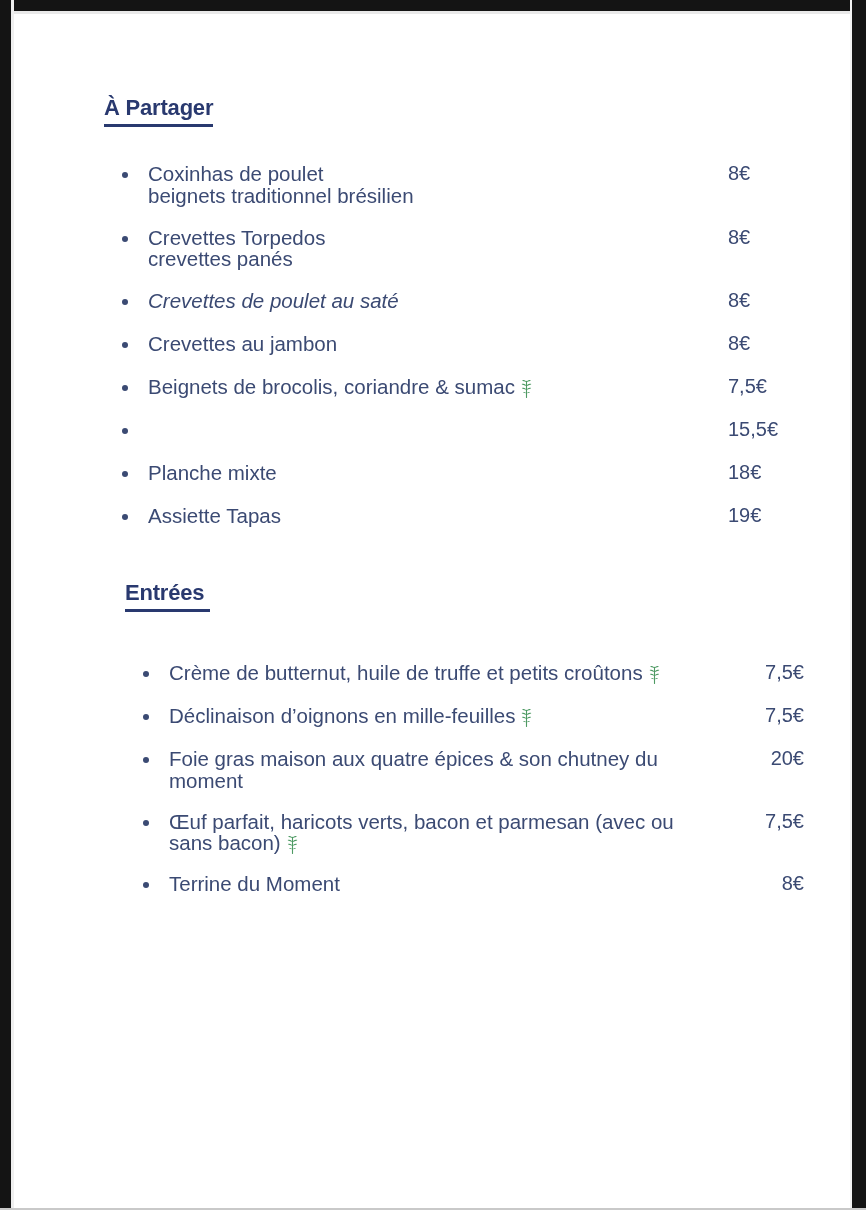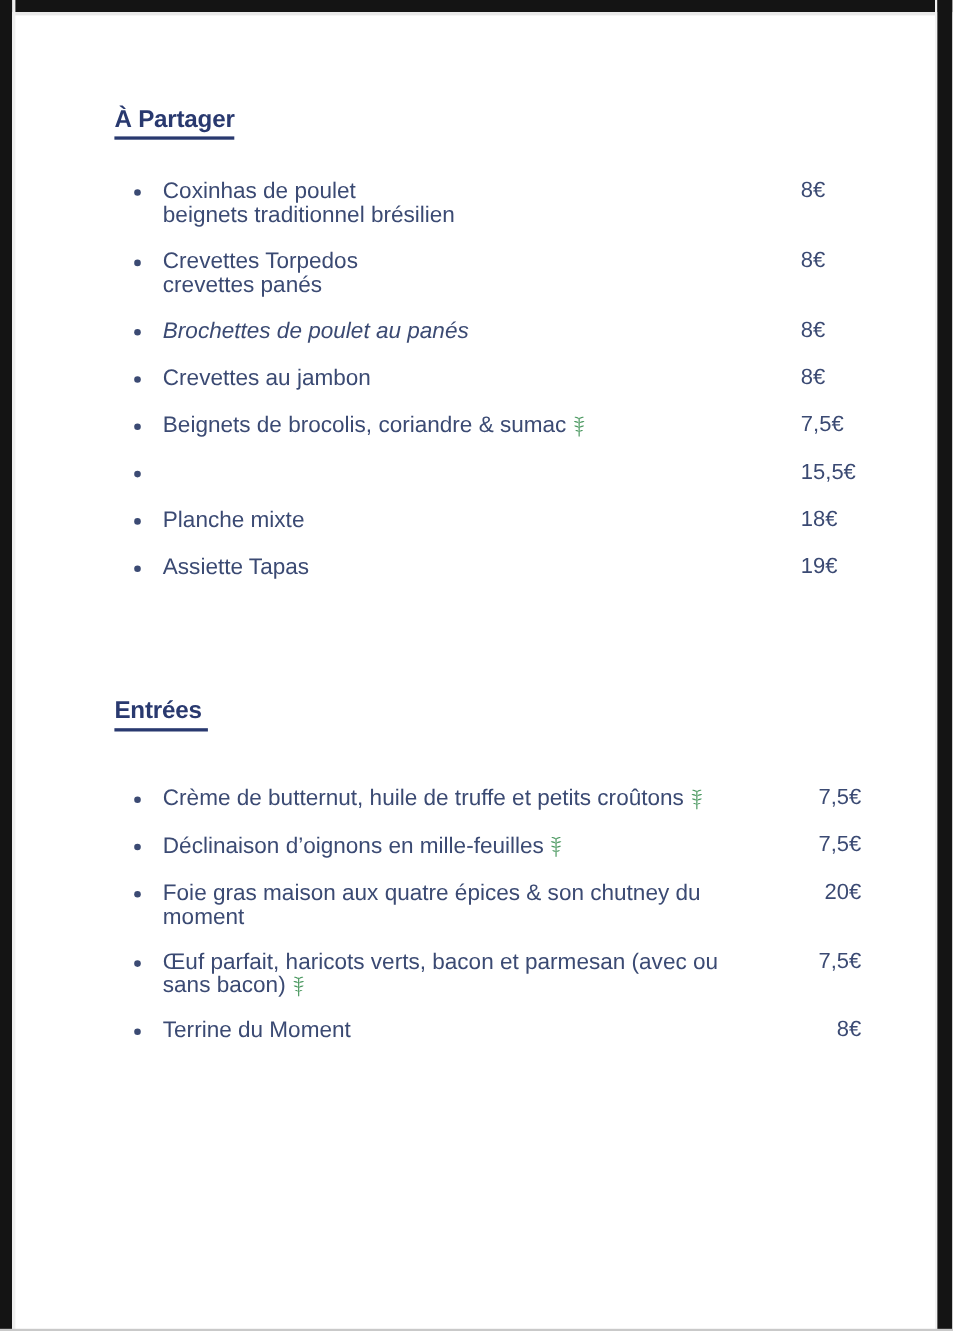--- a/index.html
+++ b/index.html
@@ -44,21 +44,21 @@
     z-index: 2;
   }
 
   
   .section {
     position: absolute;
     left: 90px;
     width: 660px;
   }
   #section-partager { top: 82px; }
-  #section-entrees  { top: 620px; }
+  #section-entrees  { top: 567px; margin-left: 21px; }
 
   .section-heading {
     font-size: 22px;
     font-weight: bold;
     color: #29396f;
     letter-spacing: -0.2px;
     margin: 0;
     padding: 0 0 4px 0;
     display: inline-block;
     border-bottom: 3px solid #29396f;
@@ -160,21 +160,21 @@
           <li class="item">
             <span class="bullet"></span>
             <span class="item-row">
               <span class="item-name">Crevettes Torpedos<span class="desc">crevettes panés</span></span>
               <span class="price left-col">8€</span>
             </span>
           </li>
           <li class="item tight">
             <span class="bullet"></span>
             <span class="item-row">
-              <span class="item-name italic">Brochettes de poulet au panés</span>
+              <span class="item-name italic">Crevettes de poulet au saté</span>
               <span class="price left-col">8€</span>
             </span>
           </li>
           <li class="item tight">
             <span class="bullet"></span>
             <span class="item-row">
               <span class="item-name">Crevettes au jambon</span>
               <span class="price left-col">8€</span>
             </span>
           </li>

